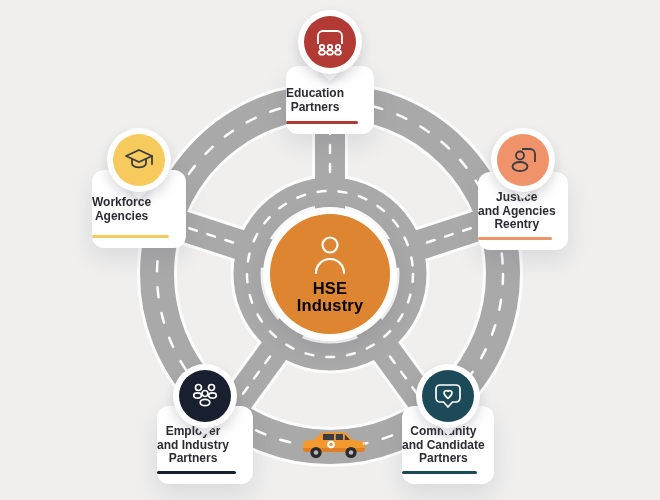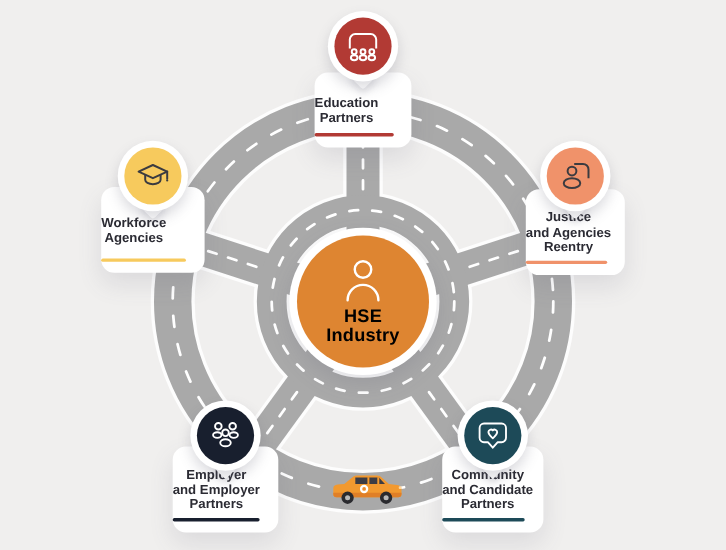--- a/index.html
+++ b/index.html
@@ -177,21 +177,21 @@
         <path d="M-7,-1.2 v4.6 a7,4 0 0 0 14,0 v-4.6"></path>
         <path d="M13,-4 v6.5" stroke-linecap="round"></path>
         <circle cx="13" cy="4" r="1" fill="currentColor" stroke="none"></circle>
       </svg>
     </div>
   </div>
 
   <div class="card" style="left:157px; top:406px; width:96px; height:78px;">
     <div class="card-label">
       <span>Employer</span>
-      <span>and Employer</span>
+      <span>and Industry</span>
       <span>Partners</span>
     </div>
     <div class="card-underline" style="background: rgb(24, 31, 46);"></div>
   </div>
   <div class="pin" style="left:173px; top:364px;">
     <div class="pin-tail"></div>
     <div class="pin-circle"></div>
     <div class="pin-inner" style="background: rgb(24, 31, 46); color: rgb(255, 255, 255);">
       <svg width="40" height="40" viewBox="-20 -20 40 40" fill="none" stroke="currentColor" stroke-width="1.7">
         <circle cx="-6.5" cy="-8.5" r="3"></circle>

